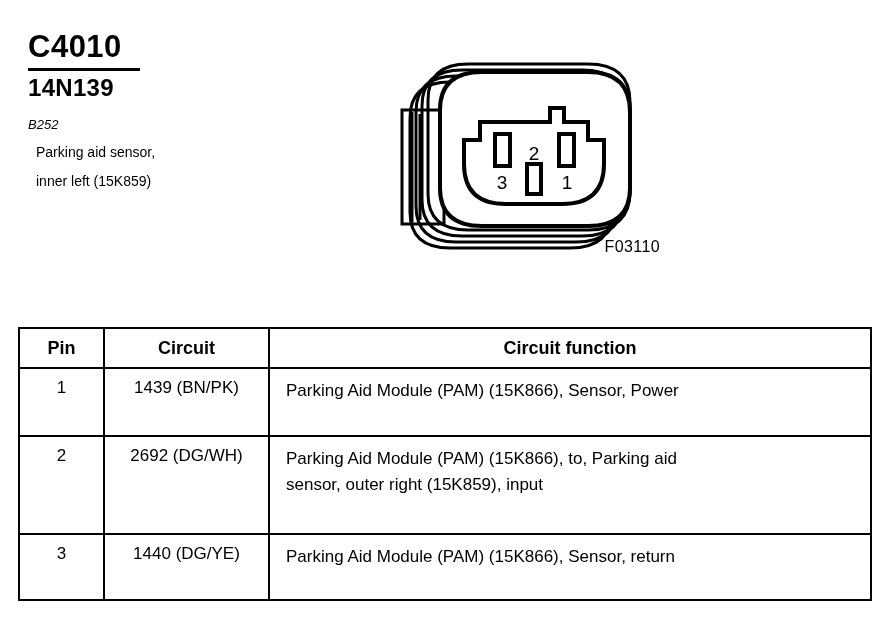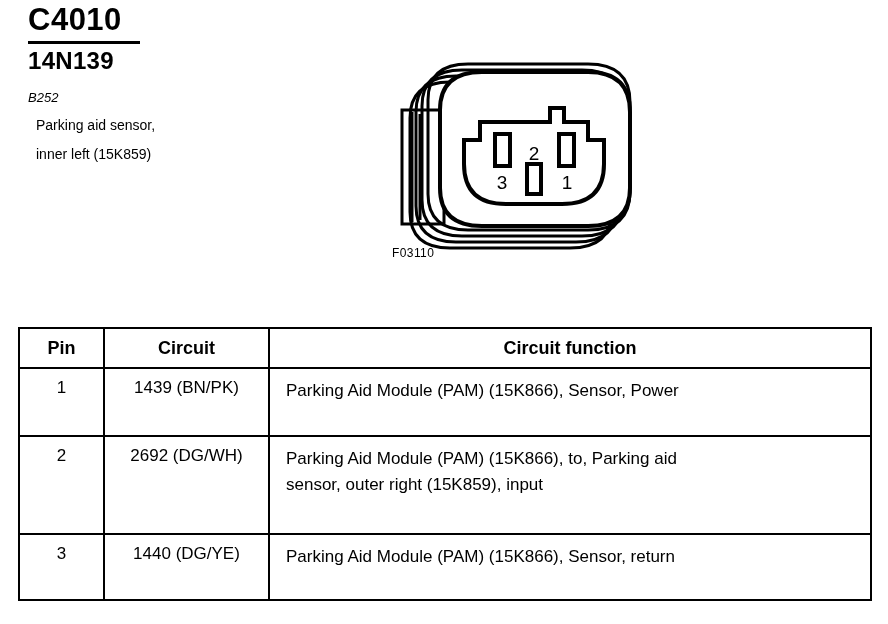--- a/index.html
+++ b/index.html
@@ -14,21 +14,21 @@
     position: relative;
     font-family: "Liberation Sans", sans-serif;
     color: #000000;
     overflow: hidden;
   }
 
   
   #header-block {
     position: absolute;
     left: 28px;
-    top: 4px;
+    top: 31px;
     width: 230px;
   }
   #connector-id {
     font-size: 31px;
     font-weight: bold;
     letter-spacing: 0.5px;
     line-height: 1.05;
     margin: 0;
   }
   #id-rule {
@@ -61,24 +61,24 @@
     position: absolute;
     left: 392px;
     top: 52px;
     width: 268px;
     height: 220px;
   }
   #connector-svg { display: block; }
   #pin-caption {
     position: absolute;
     left: 392px;
-    top: 246px;
+    top: 238px;
     width: 268px;
-    text-align: left;
-    font-size: 12px;
+    text-align: right;
+    font-size: 16px;
     letter-spacing: 0.4px;
   }
 
   
   #pin-table {
     position: absolute;
     left: 18px;
     top: 327px;
     width: 852px;
     border-collapse: collapse;

